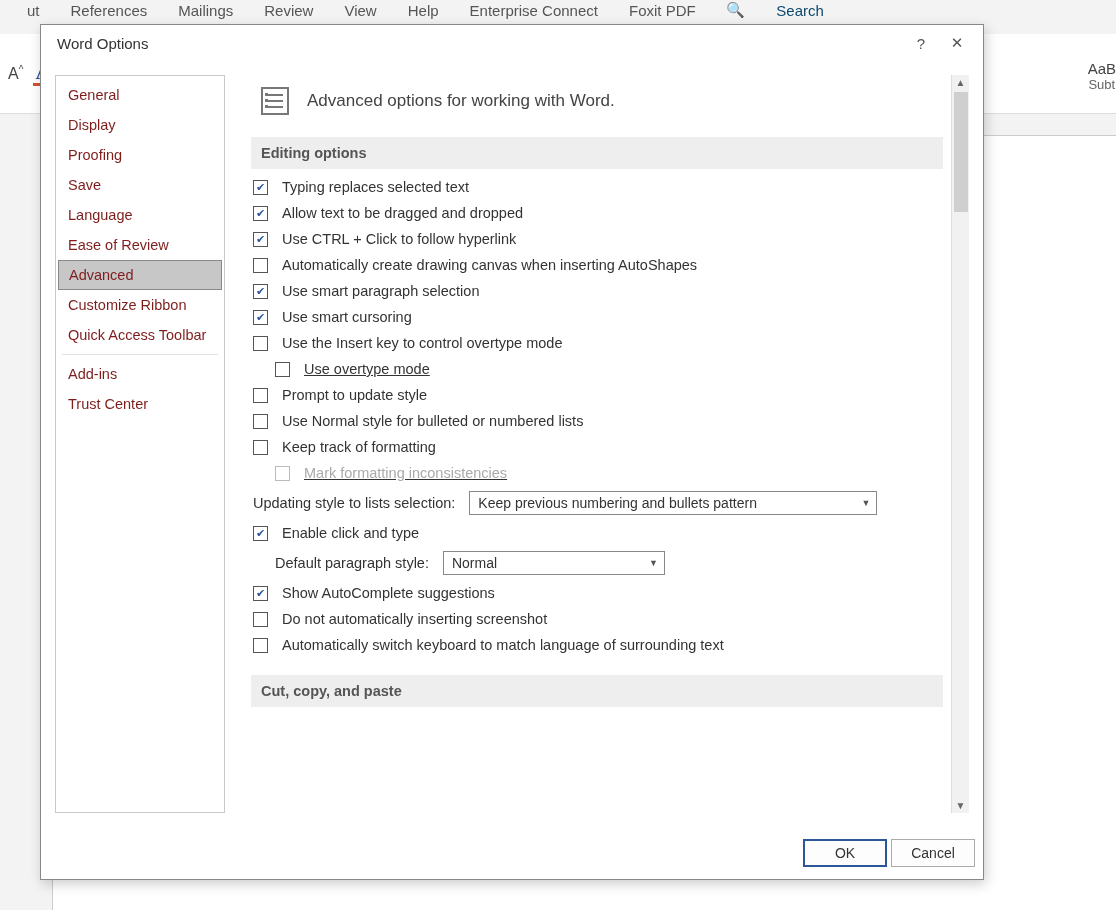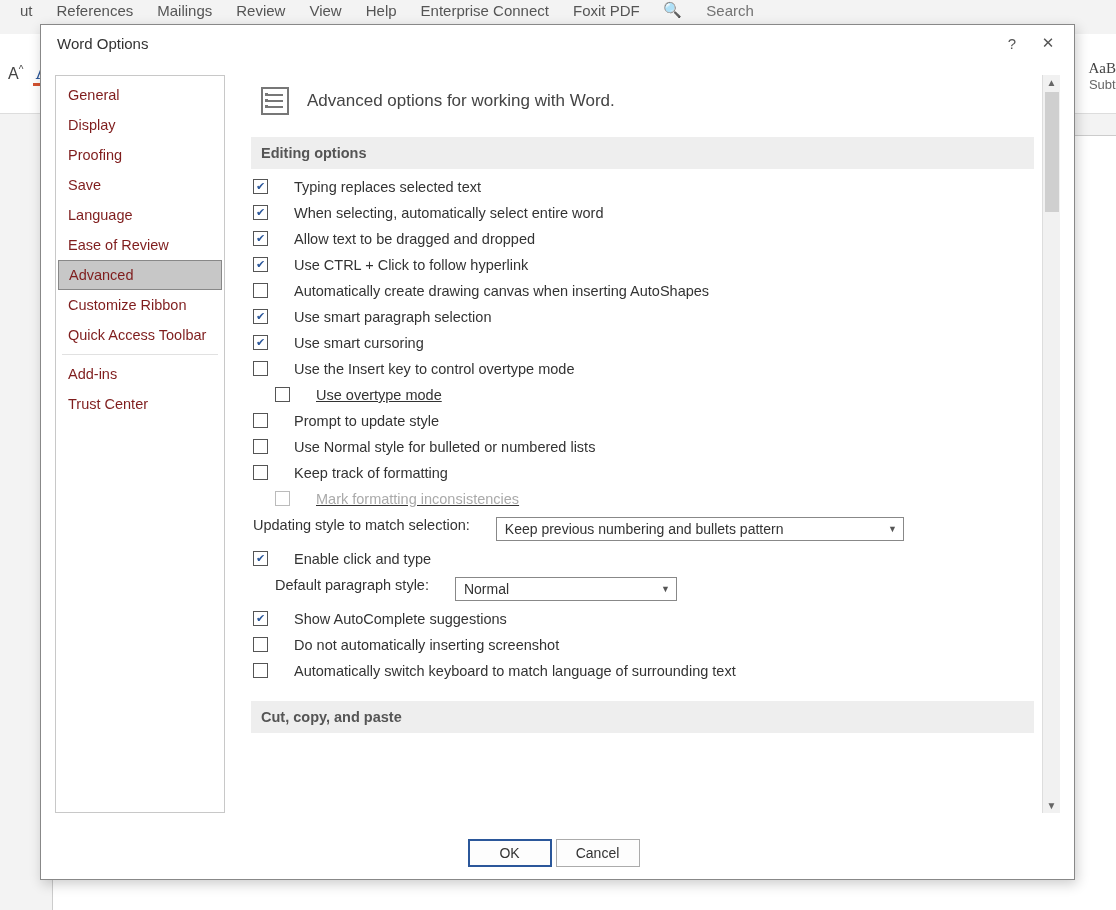--- a/index.html
+++ b/index.html
@@ -1,55 +1,55 @@
 <!DOCTYPE html>
 <html><head>
 <meta charset="utf-8">
 <style>
   * { box-sizing: border-box; }
   html, body { margin: 0; padding: 0; font-family: "Segoe UI", Arial, sans-serif; font-size: 14px; color: #333; background: #f3f3f3; }
   .bg-app { width: 1116px; height: 910px; position: relative; overflow: hidden; background: #f3f3f3; }
   .ribbon-tabs { position: absolute; top: -6px; left: 0; right: 0; height: 32px; display: flex; align-items: center; gap: 24px; padding-left: 20px; color: #555; font-size: 15px; }
-  .ribbon-tabs span { white-space: nowrap; }
+  .ribbon-tabs span { white-space: nowrap; margin-left: 7px; }
   .ribbon-lower { position: absolute; top: 34px; left: 0; right: 0; height: 80px; background: #fff; border-bottom: 1px solid #ddd; display:flex; align-items:center; padding-left:8px; gap:10px;}
   .ribbon-font-a { font-size:16px; color:#444; }
   .ribbon-font-a sup{font-size:10px;}
   .ribbon-underline-a { font-family: "Times New Roman", serif; font-size: 22px; font-weight: bold; color: #2b579a; border-bottom: 3px solid #d35230; padding:0 2px; line-height:1;}
   .far-right { position:absolute; right:0; top:60px; text-align:center; font-size:13px; color:#666; }
-  .far-right .aab { font-family: Liberation Serif, serif; font-size:15px; color:#444;}
+  .far-right .aab { font-family: Liberation Sans, sans-serif; font-size:15px; color:#444;}
   .doc-area { position:absolute; left:52px; top:135px; right:0; bottom:0; background:#fff; border:1px solid #ccc; border-right:none; border-bottom:none;}
   
   .dialog {
-    position: absolute; left: 40px; top: 24px; width: 1035px; height: 856px;
+    position: absolute; left: 40px; top: 24px; width: 944px; height: 856px;
     background: #fff; border: 1px solid #888; box-shadow: 2px 4px 12px rgba(0,0,0,0.2);
     display: flex; flex-direction: column;
   }
   .dlg-titlebar { height: 36px; display: flex; align-items: center; padding: 0 8px 0 16px; font-size: 15px; color: #333; }
   .dlg-titlebar .spacer { flex: 1; }
   .dlg-titlebar .tbtn { width: 36px; height: 28px; display: flex; align-items: center; justify-content: center; color: #555; cursor: default; }
   .dlg-body { flex: 1; display: flex; padding: 14px; gap: 14px; overflow: hidden; }
-  .dlg-footer { height: 52px; border-top: none; display: flex; align-items: center; justify-content: center; padding-right: 8px; gap: 4px; }
+  .dlg-footer { height: 52px; border-top: none; display: flex; align-items: center; justify-content: flex-end; padding-right: 8px; gap: 4px; }
   .btn { min-width: 84px; height: 28px; padding: 0 14px; background: #fdfdfd; border: 1px solid #ababab; font-size: 14px; color: #333; display:flex; align-items:center; justify-content:center; cursor: default;}
   .btn.primary { border: 2px solid #2b579a; }
   
   .nav { width: 170px; border: 1px solid #c8c8c8; padding: 4px 0; overflow-y: auto; }
   .nav-item { padding: 7px 12px; font-size: 14.5px; color: #7f1d1d; cursor: default; }
   .nav-item.selected { background: #c7c7c7; border: 1px solid #888; margin: 0 2px; padding:6px 10px;}
   .nav-sep { height: 1px; background: #e1e1e1; margin: 4px 6px; }
   
   .content-wrap { flex:1; position:relative; display:flex; }
   .content { flex: 1; overflow-y: auto; padding: 4px 8px 4px 12px; }
   .vscroll { width:18px; background:#f1f1f1; border-left:1px solid #ddd; display:flex; flex-direction:column; align-items:center; }
   .vscroll .arrow { font-size:10px; color:#666; padding:2px 0;}
   .vscroll .thumb { width:14px; height:120px; background:#cfcfcf; margin-top:2px;}
   .head-row { display: flex; align-items: center; gap: 16px; margin: 6px 0 20px 8px; text-align: center; }
   .head-icon { width: 32px; height: 32px; }
   .head-title { font-size: 17px; color: #444; }
   .section-hdr { background: #eeeeee; font-weight: 600; color: #555; font-size: 14.5px; padding: 8px 10px; margin: 8px 0 10px 0; }
-  .line { display: flex; align-items: flex-start; gap: 26px; margin: 4px 0 10px 2px; font-size: 14.5px; color: #333; }
+  .line { display: flex; align-items: center; gap: 14px; margin: 4px 0 10px 2px; font-size: 14.5px; color: #333; }
   .indent1 { margin-left: 24px; text-decoration: underline; }
   .indent2 { margin-left: 24px; }
   .chk { width: 15px; height: 15px; border: 1px solid #555; display: inline-flex; align-items: center; justify-content: center; font-size: 12px; color: #2b579a; background:#fff; flex-shrink:0;}
   .chk.checked::after { content: "✔"; font-size: 11px; line-height: 1; color: #2b579a; }
   .chk.disabled { border-color: #bbb; }
   .lbl.disabled { color: #aaa; }
   .combo { height: 24px; border: 1px solid #888; background: #fff; display: inline-flex; align-items: center; justify-content: space-between; padding: 0 6px 0 8px; font-size: 14px; color:#333;}
   .combo .tri { font-size: 9px; color: #555; margin-left: 10px; }
 </style>
 </head>
@@ -59,21 +59,21 @@
   <div class="ribbon-tabs">
     <span>ut</span>
     <span>References</span>
     <span>Mailings</span>
     <span>Review</span>
     <span>View</span>
     <span>Help</span>
     <span>Enterprise Connect</span>
     <span>Foxit PDF</span>
     <span style="color:#666;">🔍</span>
-    <span style="color:#737373;">Search</span>
+    <span style="color:#0c4a6e;">Search</span>
   </div>
   <div class="ribbon-lower">
     <span class="ribbon-font-a">A<sup>^</sup></span>
     <span class="ribbon-underline-a">A</span>
   </div>
   <div class="far-right">
     <div class="aab">AaB</div>
     <div>Subt</div>
   </div>
   <div class="doc-area"></div>
@@ -118,24 +118,20 @@
         </div>
 
         <div class="section-hdr">Editing options</div>
 
         <div class="line">
               <span class="chk checked"></span>
               <span class="lbl">Typing replaces selected text</span>
             </div>
         <div class="line">
               <span class="chk checked"></span>
-              <span class="lbl">When selecting, automatically select entire word</span>
-            </div>
-        <div class="line">
-              <span class="chk checked"></span>
               <span class="lbl">Allow text to be dragged and dropped</span>
             </div>
         <div class="line">
               <span class="chk checked"></span>
               <span class="lbl">Use CTRL + Click to follow hyperlink</span>
             </div>
         <div class="line">
               <span class="chk"></span>
               <span class="lbl">Automatically create drawing canvas when inserting AutoShapes</span>
             </div>
@@ -166,21 +162,21 @@
         <div class="line">
               <span class="chk"></span>
               <span class="lbl">Keep track of formatting</span>
             </div>
         <div class="line indent1">
               <span class="chk disabled"></span>
               <span class="lbl disabled">Mark formatting inconsistencies</span>
             </div>
 
         <div class="line">
-          <span class="lbl">Updating style to match selection:</span>
+          <span class="lbl">Updating style to lists selection:</span>
           <span class="combo" style="width:408px;">
             <span>Keep previous numbering and bullets pattern</span>
             <span class="tri">▼</span>
           </span>
         </div>
 
         <div class="line">
               <span class="chk checked"></span>
               <span class="lbl">Enable click and type</span>
             </div>

